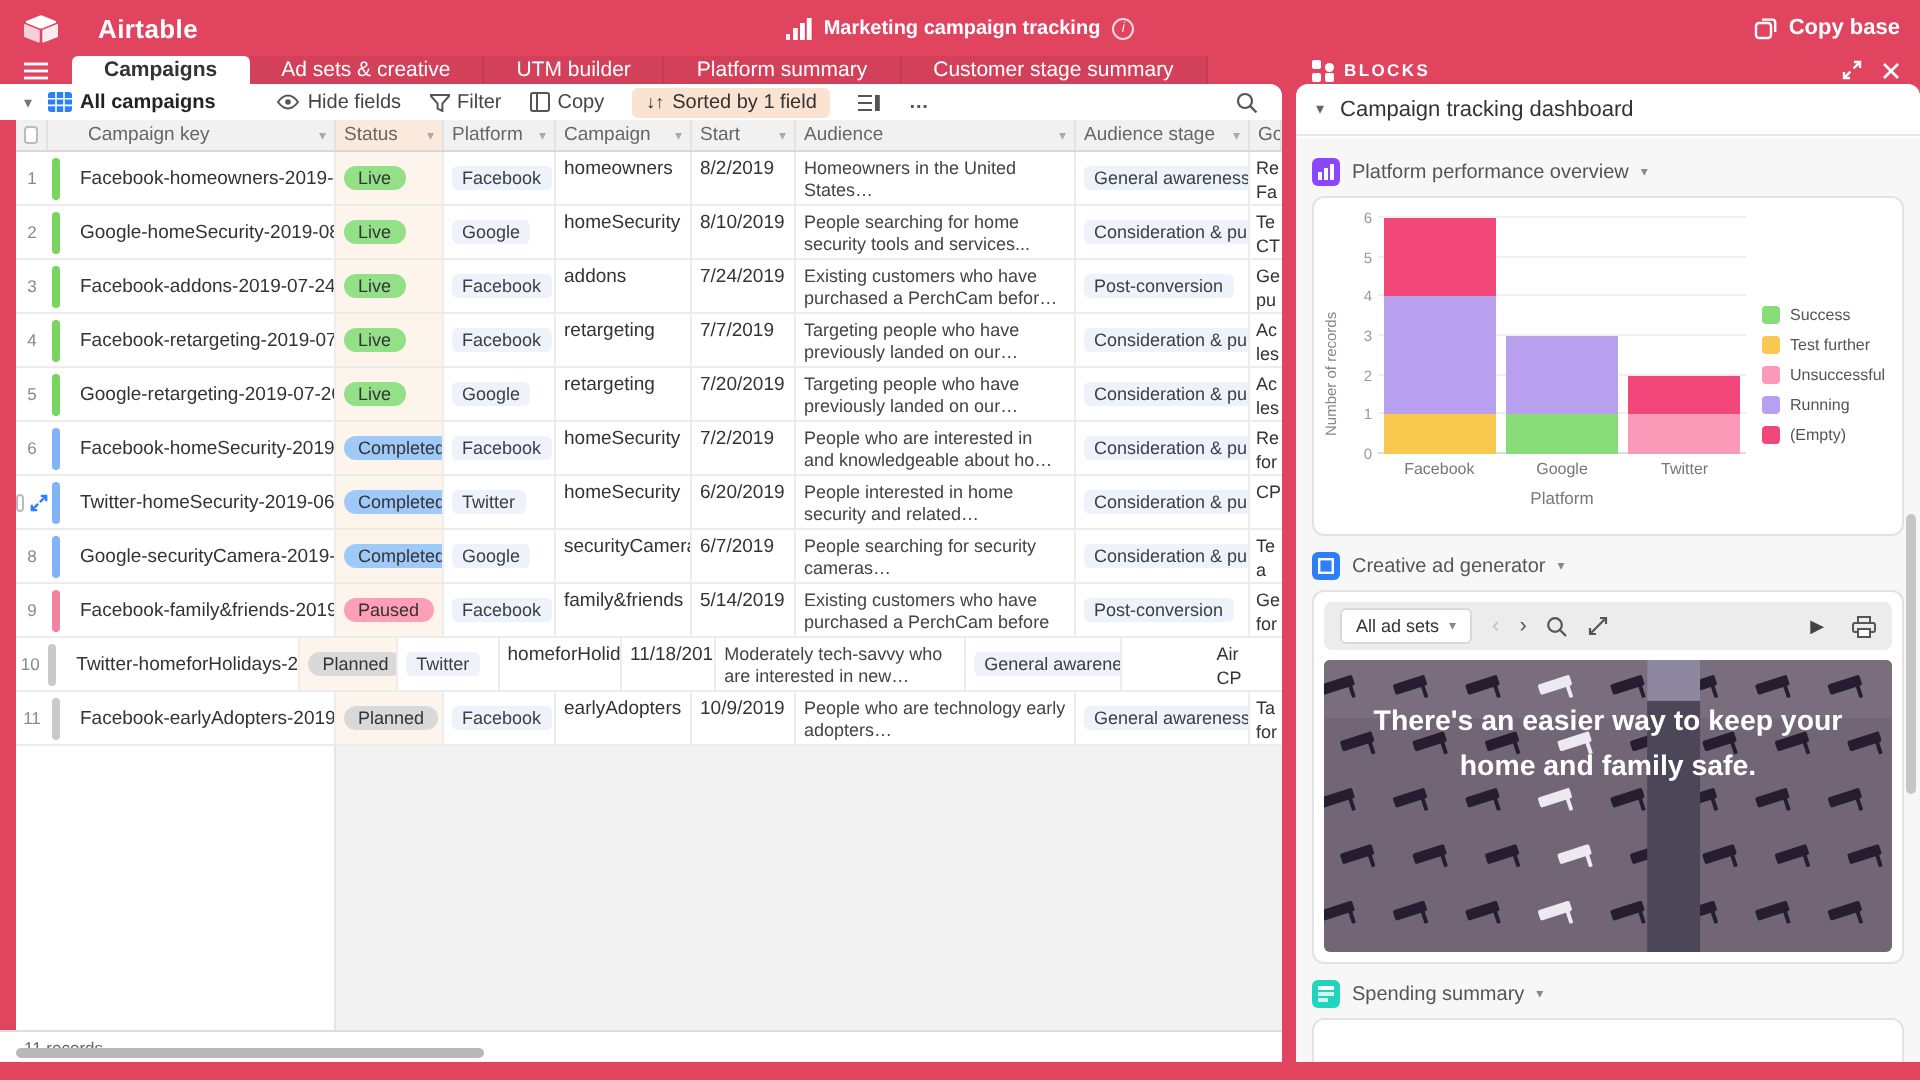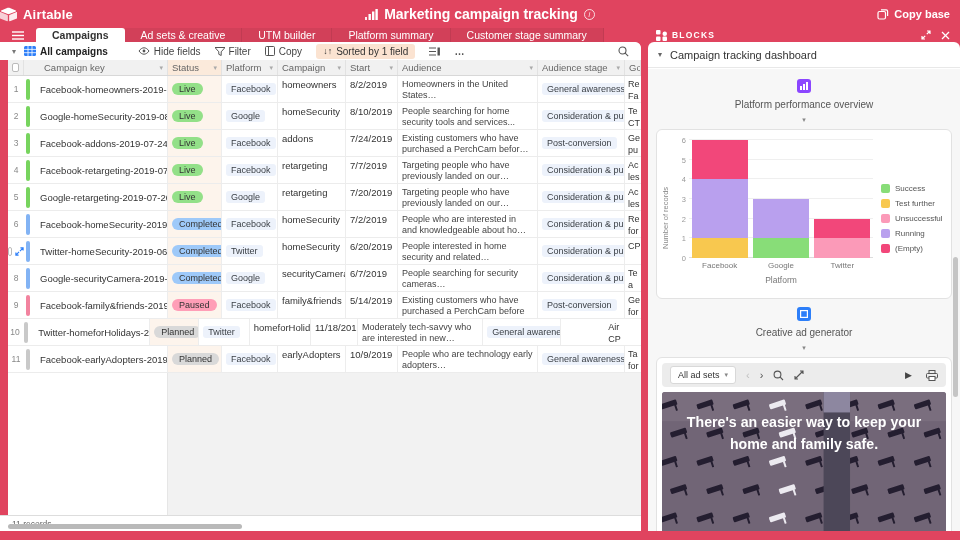--- a/index.html
+++ b/index.html
@@ -1,24 +1,24 @@
 <!DOCTYPE html>
 <html><head>
 <meta charset="utf-8">
 <style>
   * { margin:0; padding:0; box-sizing:border-box; }
   html,body { width:960px; height:540px; overflow:hidden; }
   body { font-family:"Liberation Sans", sans-serif; background:#e0445f; position:relative; }
 
   
   .topbar { position:absolute; top:0; left:0; width:960px; height:28px; display:flex; align-items:center; color:#fff; }
-  .logo { display:flex; align-items:center; gap:6px; padding-left:0; width:200px; }
+  .logo { display:flex; align-items:center; gap:20px; padding-left:12px; width:200px; }
   .logo-text { font-size:13px; font-weight:bold; letter-spacing:.2px; }
   .title-wrap { position:absolute; left:0; right:0; top:0; height:28px; display:flex; align-items:center; justify-content:center; gap:6px; pointer-events:none; }
-  .base-title { font-size:14px; font-weight:bold; }
+  .base-title { font-size:10px; font-weight:bold; }
   .info-circle { width:11px; height:11px; border:1px solid rgba(255,255,255,.8); border-radius:50%; font-size:7px; display:flex; align-items:center; justify-content:center; color:rgba(255,255,255,.9); font-style:italic; }
   .copybase { position:absolute; right:10px; top:0; height:28px; display:flex; align-items:center; gap:5px; font-size:11px; font-weight:bold; cursor:pointer; }
 
   
   .tabrow { position:absolute; top:28px; left:0; width:648px; height:14px; display:flex; align-items:flex-end; }
   .hamburger { width:36px; height:14px; display:flex; align-items:center; justify-content:center; }
   .tab { font-size:10.5px; color:#fff; padding:2px 16px 2px; height:14px; display:flex; align-items:center; background:rgba(0,0,0,.06); border-right:1px solid rgba(0,0,0,.08); cursor:pointer; white-space:nowrap; }
   .tab.active { background:#fff; color:#333; font-weight:bold; border-radius:3px 3px 0 0; border-right:none; }
 
   
@@ -63,21 +63,21 @@
   .grid-empty .white-col { position:absolute; left:0; top:0; bottom:0; width:160px; background:#fff; border-right:1px solid #e6e6e6; }
 
   .grid-footer { position:absolute; left:0; right:0; bottom:0; height:16px; background:#fff; border-top:1px solid #ddd; font-size:8.5px; color:#666; display:flex; align-items:center; padding-left:12px; }
   .hscrollbar { position:absolute; left:8px; bottom:2px; width:234px; height:5px; background:#b9b9b9; border-radius:3px; cursor:grab; }
 
   
   .right-panel { position:absolute; top:42px; left:648px; width:312px; height:489px; background:#fff; border-radius:6px 6px 0 0; overflow:hidden; }
   .dash-header { height:26px; display:flex; align-items:center; gap:8px; padding:0 10px; border-bottom:1px solid #e8e8e8; font-size:11px; color:#333; }
   .dash-caret { color:#666; font-size:8px; cursor:pointer; }
   .panel-content { position:absolute; top:27px; left:0; right:0; bottom:0; background:#f7f7f7; padding:6px 8px 0 8px; overflow:hidden; }
-  .section-label { display:flex; align-items:center; gap:6px; font-size:10px; color:#555; margin:4px 0 5px;flex-direction:column; }
+  .section-label { display:flex; align-items:center; gap:6px; font-size:10px; color:#555; margin:4px 0 5px; }
   .blk-icon { width:14px; height:14px; border-radius:3px; flex:none; display:flex; align-items:center; justify-content:center; }
   .sec-caret { color:#888; font-size:7px; }
   .card { background:#fff; border:1px solid #e2e2e2; border-radius:6px; }
 
   
   .chart-card { height:170px; padding:10px 4px 2px 4px; display:flex; margin-bottom:8px; }
   .ylab { writing-mode:vertical-rl; transform:rotate(180deg); font-size:7.5px; color:#888; text-align:center; width:12px; flex:none; }
   .chart-mid { flex:1; display:flex; flex-direction:column; padding-right:4px; }
   .plot { position:relative; flex:none; height:118px; margin-left:16px; }
   .gridline { position:absolute; left:0; right:0; height:1px; background:#efefef; }

